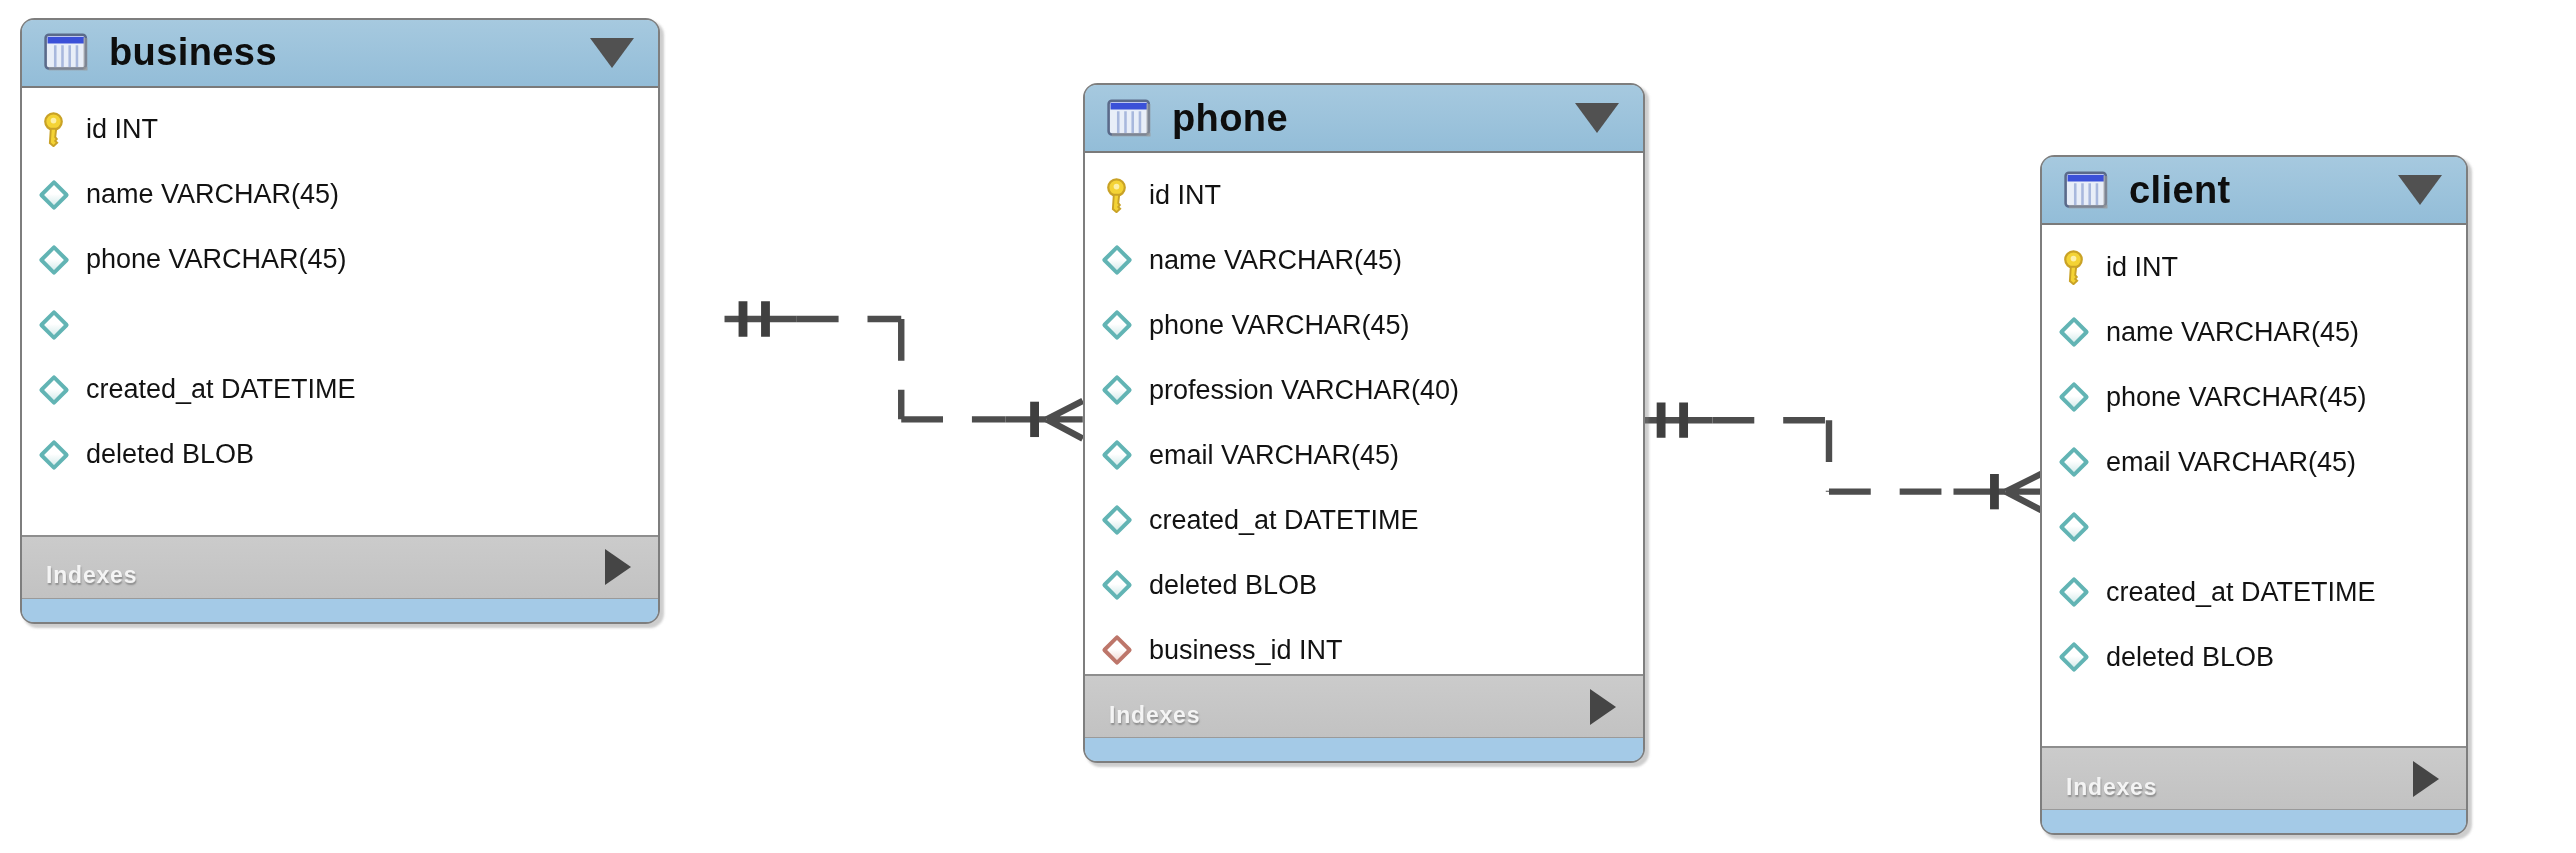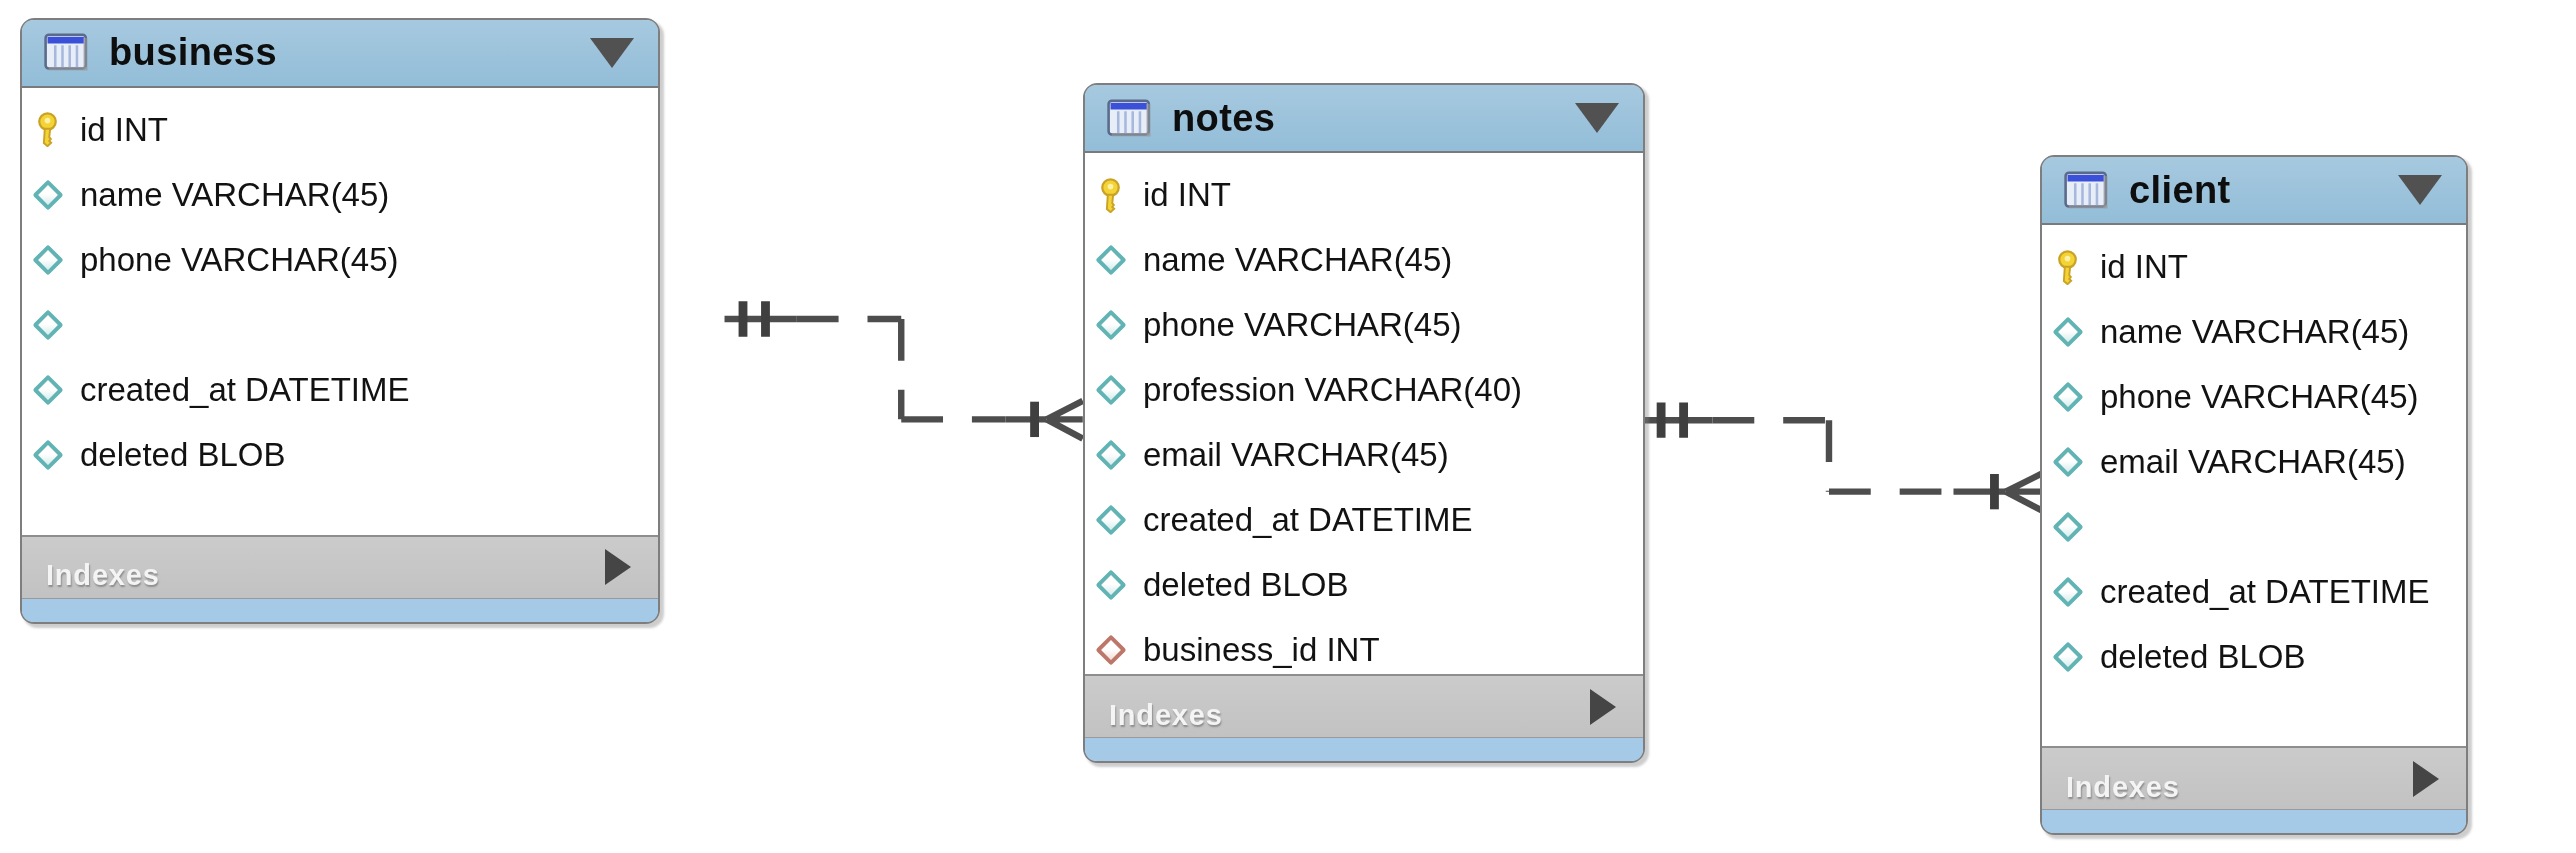--- a/index.html
+++ b/index.html
@@ -38,22 +38,22 @@
     margin-left:auto;
     width:0; height:0;
     border-left:22.5px solid transparent;
     border-right:22.5px solid transparent;
     border-top:30.5px solid #515151;
   }
   .tbody { padding-top:9.6px; overflow:hidden; }
   .trow {
     height:65px;
     display:flex; align-items:center;
-    padding-left:6px; gap:13px;
-    font-size:33px; color:#121212;
+    padding-left:12px; gap:13px;
+    font-size:27px; color:#121212;
     white-space:nowrap;
   }
   .iconbox { width:39px; min-width:39px; display:flex; align-items:center; justify-content:center; }
   .dia {
     width:22px; height:22px;
     border:4px solid #62b4b4;
     background:linear-gradient(135deg,#ffffff 45%,#d7ecec);
     transform:rotate(45deg);
     border-radius:2.4px;
   }
@@ -62,21 +62,21 @@
     background:linear-gradient(135deg,#ffffff 45%,#f2ddd8);
   }
   .tindex {
     height:63px;
     background:linear-gradient(#cbcbcb,#c2c2c2);
     border-top:2.4px solid #8e8e8e;
     display:flex; align-items:center;
     padding:0 27px 0 24px;
   }
   .ilabel {
-    font-weight:bold; font-size:29px; color:#f4f4f4;
+    font-weight:bold; font-size:23px; color:#f4f4f4;
     text-shadow:0.8px 1.6px 1.6px rgba(95,95,95,.55);
     letter-spacing:0.8px;
     margin-top:17px;
   }
   .tri-right {
     margin-left:auto;
     width:0; height:0;
     border-top:18.5px solid transparent;
     border-bottom:18.5px solid transparent;
     border-left:26px solid #454545;
@@ -196,21 +196,21 @@
           <g stroke="#a8b8dd" stroke-width="1.6">
             <line x1="7" y1="7.5" x2="7" y2="21"></line>
               <line x1="11.5" y1="7.5" x2="11.5" y2="21"></line>
             <line x1="16" y1="7.5" x2="16" y2="21"></line>
               <line x1="20.5" y1="7.5" x2="20.5" y2="21"></line>
           </g>
           <rect x="24.5" y="3" width="2.5" height="20" fill="#9a9a9a" opacity="0.55"></rect>
           <rect x="3" y="21" width="24" height="2.2" fill="#9a9a9a" opacity="0.55"></rect>
         </svg>
       </span>
-      <span class="ttitle">notes</span>
+      <span class="ttitle">phone</span>
       <span class="tri-down"></span>
     </div>
     <div class="tbody">
       <div class="trow">
         <span class="iconbox">
           <svg width="27" height="35" viewBox="0 0 17 22">
             <circle cx="8.5" cy="6" r="5.2" fill="#f4d335" stroke="#c9a226" stroke-width="1.4"></circle>
             <circle cx="8.5" cy="5.4" r="1.8" fill="#fdf0a8"></circle>
             <path d="M6.8 10.5 L6.2 19.5 L8.5 21.5 L10.8 19.3 L9.6 18.2 L10.6 17 L9.6 15.8 L10.2 10.5 Z" fill="#f4d335" stroke="#c9a226" stroke-width="1.2"></path>
           </svg>

